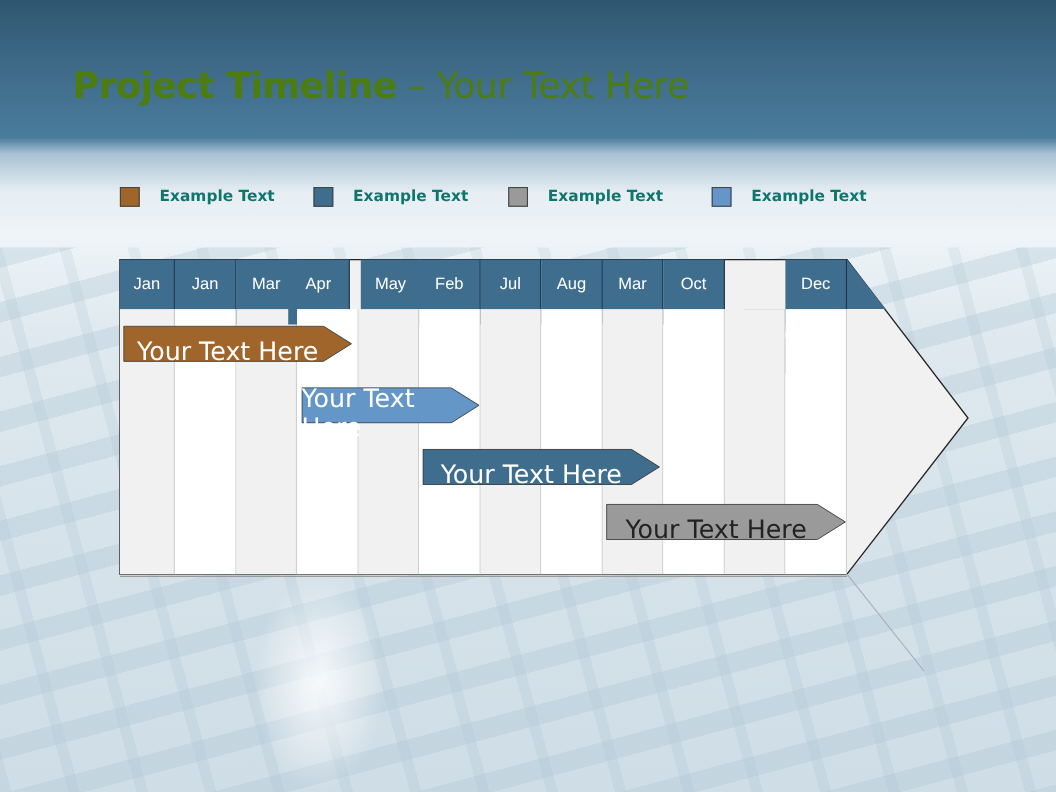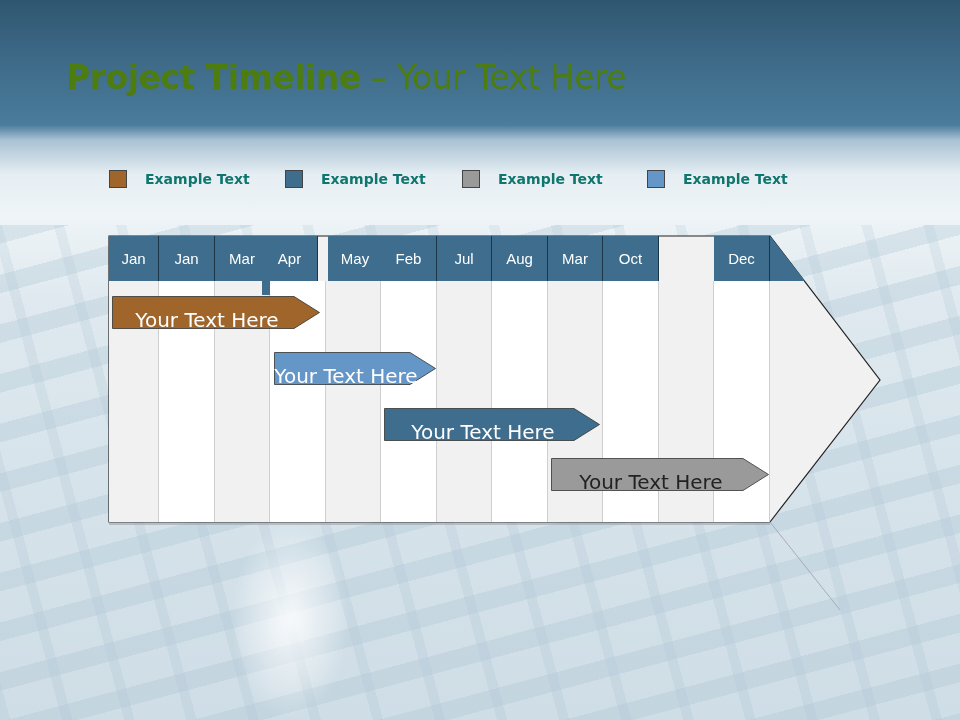--- a/index.html
+++ b/index.html
@@ -17,21 +17,21 @@
     background: radial-gradient(ellipse at center, rgba(255,255,255,0.85), rgba(255,255,255,0) 70%); }
   .title { position:absolute; left:66px; top:58px; color:#4d7c0f; font-size:33px; white-space:nowrap;
     font-family:"DejaVu Sans", sans-serif; letter-spacing:-0.5px; }
   .title b { font-weight:bold; }
   .legend-item { position:absolute; top:170px; display:flex; align-items:center; }
   .swatch { width:18px; height:18px; border:1px solid #444; box-sizing:border-box; }
   .legend-label { margin-left:18px; font-size:14px; font-weight:bold; color:#0f766e; font-family:"DejaVu Sans", sans-serif; }
   .chart { position:absolute; left:0; top:0; }
   .month { position:absolute; top:236px; height:59px; line-height:45px; text-align:center; color:#fff; font-size:15px; background:#3e6d8e; box-sizing:border-box; border-right:1px solid #1c3547; }
   .col { position:absolute; top:281px; height:241px; box-sizing:border-box; border-right:1px solid #cfcfcf; }
-  .bar { position:absolute; height:48px; display:flex; align-items:center; justify-content:center; font-size:20px; font-family:"DejaVu Sans", sans-serif; }
+  .bar { position:absolute; height:48px; display:flex; align-items:center; justify-content:center; font-size:23px; font-family:"DejaVu Sans", sans-serif; }
   .bar svg { position:absolute; left:0; top:0; }
   .bar span { position:relative; padding-right:18px; }
 </style>
 </head>
 <body>
 
 <div class="maze"></div>
 <div class="glow"></div>
 
 <div class="title"><b>Project Timeline</b><span> – Your Text Here</span></div>

